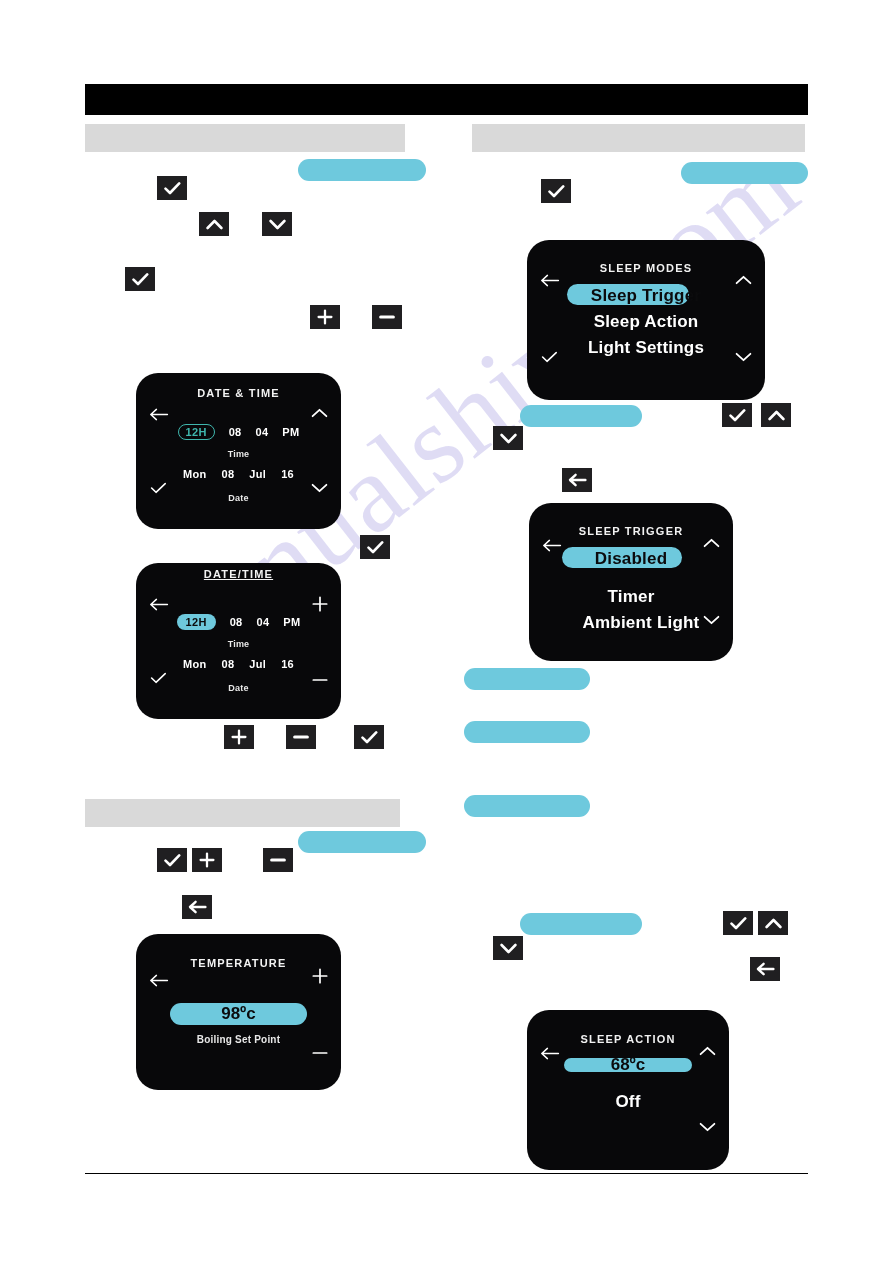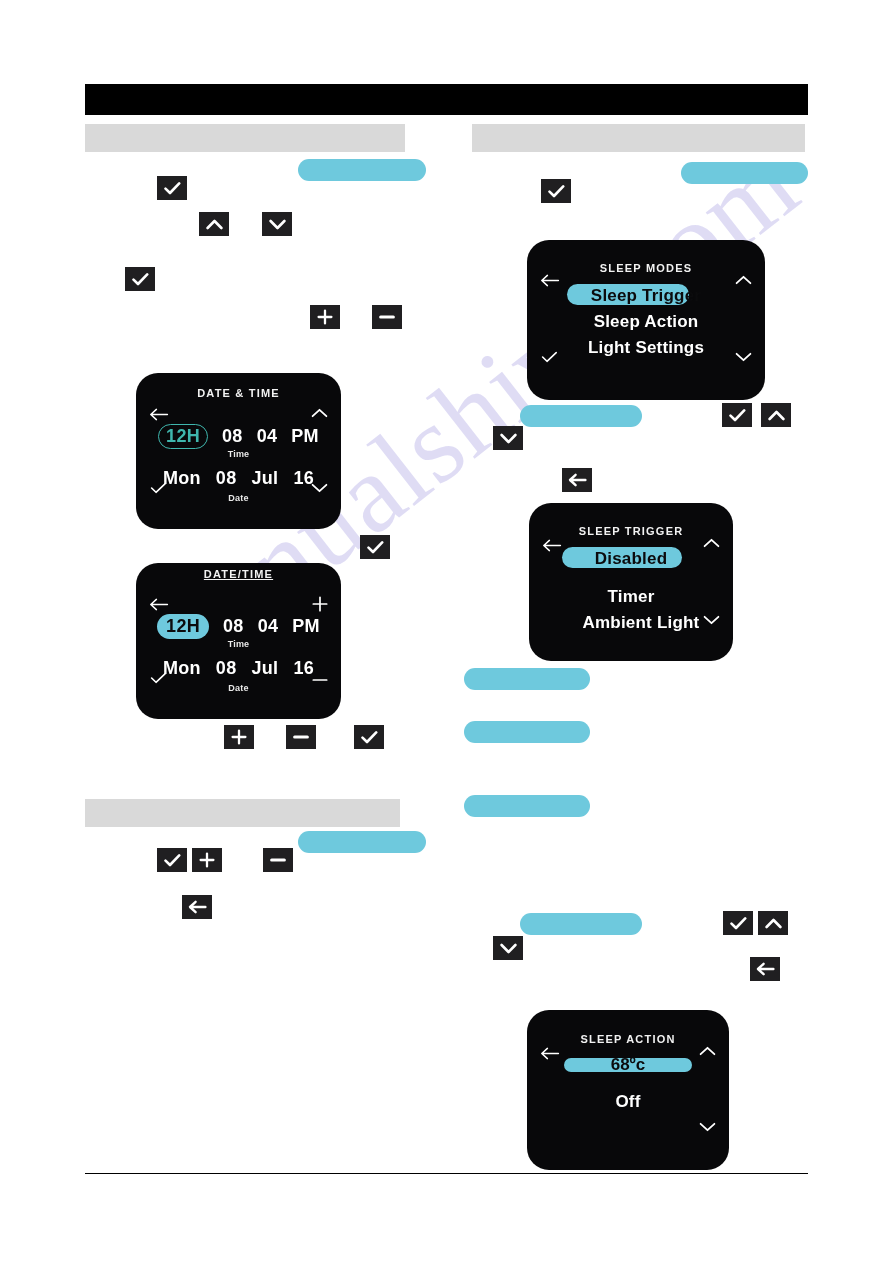--- a/index.html
+++ b/index.html
@@ -96,21 +96,21 @@
 
   
   .val-row{
     position:absolute;
     left:0;right:0;
     display:flex;
     align-items:center;
     justify-content:center;
   }
   .val-row .cell{
-    font-size:18px;
+    font-size:11px;
     font-weight:600;
     color:#ffffff;
     text-align:center;
     letter-spacing:.3px;
   }
   .sub-label{
     position:absolute;
     left:0;right:0;
     text-align:center;
     font-size:9px;
@@ -382,20 +382,40 @@
 
     <div class="val-row" style="top:95px;gap:15px;">
       <div class="cell">Mon</div>
       <div class="cell">08</div>
       <div class="cell">Jul</div>
       <div class="cell">16</div>
     </div>
     <div class="sub-label" style="top:120px;">Date</div>
   </div>
 
+  <div class="screen" style="left:136px;top:934px;width:205px;height:156px;">
+    <div class="scr-title" style="top:23px;">TEMPERATURE</div>
+    <div class="scr-nav" style="left:12px;top:38px;width:22px;height:16px;">
+      <svg width="20" height="13" viewBox="0 0 20 13" aria-hidden="true">
+          <path d="M18.4 6.5 L2.2 6.5 M7.4 1.4 L1.8 6.5 L7.4 11.6" stroke="#fff" stroke-width="1.5" fill="none" stroke-linecap="round" stroke-linejoin="round"></path>
+        </svg>
+    </div>
+    <div class="scr-nav" style="right:12px;top:33px;width:18px;height:18px;">
+      <svg width="16" height="16" viewBox="0 0 16 16" aria-hidden="true">
+          <path d="M8 1.3 L8 14.7 M1.3 8 L14.7 8" stroke="#fff" stroke-width="1.7" stroke-linecap="round"></path>
+        </svg>
+    </div>
+    <div class="scr-nav" style="right:12px;top:112px;width:18px;height:14px;">
+      <svg width="16" height="6" viewBox="0 0 16 6" aria-hidden="true">
+          <path d="M1.3 3 L14.7 3" stroke="#fff" stroke-width="1.7" stroke-linecap="round"></path>
+        </svg>
+    </div>
+    <div class="big-pill" style="left:34px;top:69px;width:137px;height:22px;">98ºc</div>
+    <div class="sub-label" style="top:100px;font-size:10px;">Boiling Set Point</div>
+  </div>
 
   <div class="screen" style="left:527px;top:240px;width:238px;height:160px;">
     <div class="scr-title" style="top:22px;">SLEEP MODES</div>
     <div class="scr-nav" style="left:12px;top:32px;width:22px;height:16px;">
       <svg width="20" height="13" viewBox="0 0 20 13" aria-hidden="true">
           <path d="M18.4 6.5 L2.2 6.5 M7.4 1.4 L1.8 6.5 L7.4 11.6" stroke="#fff" stroke-width="1.5" fill="none" stroke-linecap="round" stroke-linejoin="round"></path>
         </svg>
     </div>
     <div class="scr-nav" style="right:12px;top:33px;width:20px;height:14px;">
       <svg width="17" height="10" viewBox="0 0 17 10" aria-hidden="true">

